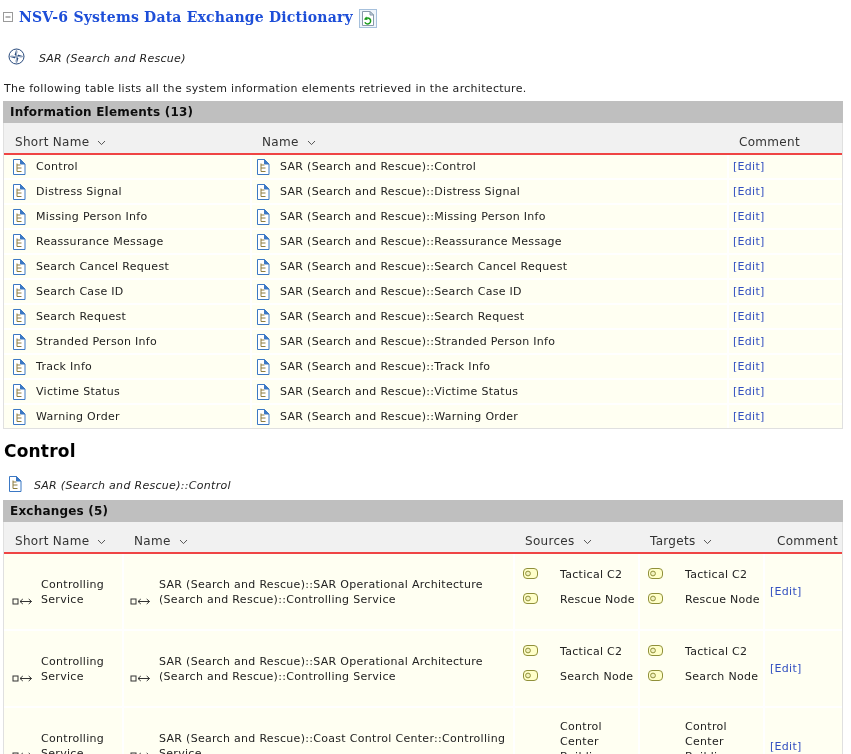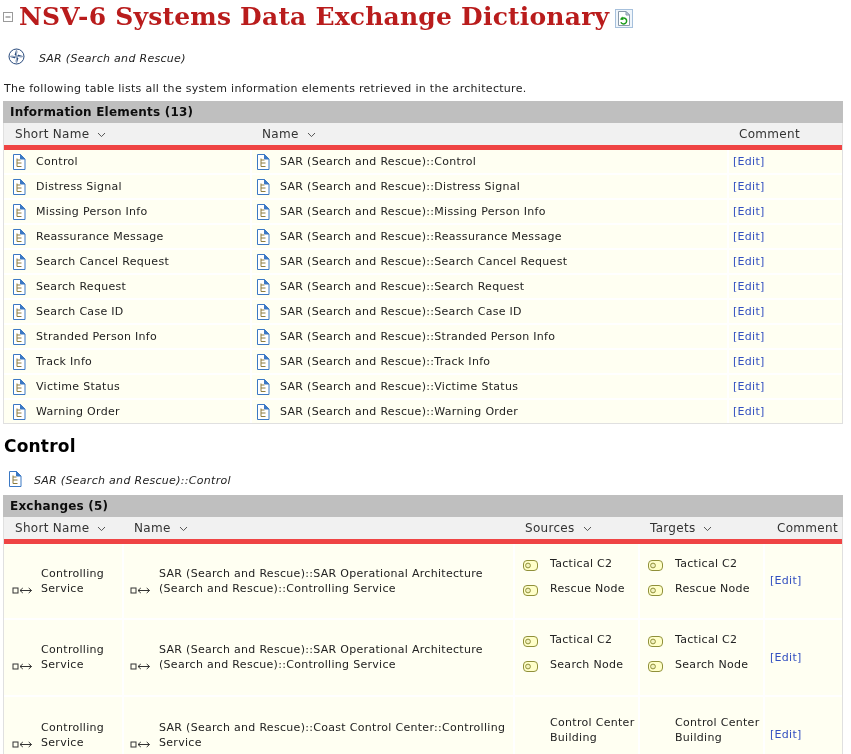--- a/index.html
+++ b/index.html
@@ -6,22 +6,22 @@
   body{
     width:851px;height:754px;overflow:hidden;background:#ffffff;
     font-family:"DejaVu Sans", sans-serif;font-size:11px;color:#222;
   }
   .page{width:840px;margin-left:3px;}
 
   
   .title-line{display:flex;align-items:flex-start;gap:6px;margin:5px 0 0 0;}
   .collapse-box{display:inline-block;margin-top:7px;flex:0 0 auto;}
   h1.doc-title{
-    font-family:"DejaVu Serif", serif;font-weight:bold;font-size:25px;
-    color:#b91c1c;margin:0;line-height:24px;letter-spacing:0.2px;
+    font-family:"DejaVu Serif", serif;font-weight:bold;font-size:14px;
+    color:#1d4ed8;margin:0;line-height:24px;letter-spacing:0.2px;
   }
   .refresh-box{
     display:inline-flex;align-items:center;justify-content:center;
     border:1px solid #A6C0DC;background:#EFF5FB;padding:1px 2px;margin-top:4px;
   }
 
   
   .subject-line{display:flex;align-items:center;gap:14px;margin:20px 0 0 5px;height:18px;font-style:italic;}
   .subject-line .txt{letter-spacing:0.3px;}
 
@@ -29,21 +29,21 @@
 
   
   .tbl{margin-top:6px;border:1px solid #E0E0E0;border-top:none;}
   .tbl-caption{
     background:#BFBFBF;color:#0d0d0d;font-weight:bold;font-size:12px;
     padding:4px 0 4px 7px;letter-spacing:0.2px;margin-left:-1px;margin-right:-1px;
   }
   table.grid{border-collapse:collapse;width:100%;table-layout:fixed;}
   table.grid thead td{
     background:#F1F1F1;color:#333;font-size:12px;letter-spacing:0.3px;
-    padding:4px 0 4px 11px;border-bottom:5px solid #ef4444;white-space:nowrap;
+    padding:12px 0 4px 11px;border-bottom:2px solid #ef4444;white-space:nowrap;
   }
   table.grid thead .sort{display:inline-block;margin-left:8px;}
   table.grid tbody td{
     background:#FFFFF2;border-bottom:2px solid #ffffff;border-right:2px solid #ffffff;
     vertical-align:middle;padding:0;
   }
   table.grid tbody td:last-child{border-right:none;}
   table.grid tbody tr:last-child td{border-bottom:none;}
 
   .cellflex{display:flex;align-items:center;gap:10px;padding-left:8px;}
@@ -56,21 +56,21 @@
   .t-info .comment-cell{padding-left:4px;}
 
   
   .t-exch col.c1{width:119px;} .t-exch col.c2{width:391px;}
   .t-exch col.c3{width:125px;} .t-exch col.c4{width:125px;}
   .t-exch tbody td{vertical-align:top;padding-top:7px;padding-bottom:4px;}
   .t-exch tbody tr{height:77px;}
   .t-exch .cellflex{align-items:flex-end;gap:8px;}
   .t-exch .cellflex .icon{margin-top:2px;}
   .t-exch .txt{line-height:15px;letter-spacing:0.3px;}
-  .node-item{display:flex;align-items:flex-end;gap:12px;padding-left:8px;margin-bottom:10px;}
+  .node-item{display:flex;align-items:flex-start;gap:22px;padding-left:8px;margin-bottom:10px;}
   .node-item .icon{flex:0 0 15px;display:inline-flex;margin-top:1px;}
   .node-item .icon.spacer{visibility:hidden;}
   .t-exch .comment-cell{padding-left:5px;}
 
   a.edit-link{color:#3350C0;text-decoration:none;letter-spacing:0.3px;}
 
   
   h2.section-heading{
     font-size:17px;font-weight:bold;color:#000;margin:12px 0 0 1px;letter-spacing:0.2px;
   }
@@ -265,60 +265,60 @@
           <tr>
             <td>
               <span class="cellflex">
                 <span class="icon">
                   <svg width="14" height="16" viewBox="0 0 14 16">
                     <path d="M1.5,0.5 h7 l4.5,4.5 v10.5 h-11.5 z" fill="#ffffff" stroke="#3B78C4"></path>
                     <path d="M8.5,0.5 l4.5,4.5 h-4.5 z" fill="#3B78C4" stroke="#3B78C4"></path>
                     <path d="M5,4.5 v8 M5,6 h3.5 M5,9 h4.5 M5,12.5 h4.5" stroke="#8E7D3E" fill="none"></path>
                   </svg>
                 </span>
+                <span class="txt">Search Case ID</span>
+              </span>
+            </td>
+            <td>
+              <span class="cellflex" style="padding-left:4px;">
+                <span class="icon">
+                  <svg width="14" height="16" viewBox="0 0 14 16">
+                    <path d="M1.5,0.5 h7 l4.5,4.5 v10.5 h-11.5 z" fill="#ffffff" stroke="#3B78C4"></path>
+                    <path d="M8.5,0.5 l4.5,4.5 h-4.5 z" fill="#3B78C4" stroke="#3B78C4"></path>
+                    <path d="M5,4.5 v8 M5,6 h3.5 M5,9 h4.5 M5,12.5 h4.5" stroke="#8E7D3E" fill="none"></path>
+                  </svg>
+                </span>
+                <span class="txt">SAR (Search and Rescue)::Search Case ID</span>
+              </span>
+            </td>
+            <td class="comment-cell"><a href="#" class="edit-link">[Edit]</a></td>
+          </tr>
+          <tr>
+            <td>
+              <span class="cellflex">
+                <span class="icon">
+                  <svg width="14" height="16" viewBox="0 0 14 16">
+                    <path d="M1.5,0.5 h7 l4.5,4.5 v10.5 h-11.5 z" fill="#ffffff" stroke="#3B78C4"></path>
+                    <path d="M8.5,0.5 l4.5,4.5 h-4.5 z" fill="#3B78C4" stroke="#3B78C4"></path>
+                    <path d="M5,4.5 v8 M5,6 h3.5 M5,9 h4.5 M5,12.5 h4.5" stroke="#8E7D3E" fill="none"></path>
+                  </svg>
+                </span>
                 <span class="txt">Search Request</span>
               </span>
             </td>
             <td>
               <span class="cellflex" style="padding-left:4px;">
                 <span class="icon">
                   <svg width="14" height="16" viewBox="0 0 14 16">
                     <path d="M1.5,0.5 h7 l4.5,4.5 v10.5 h-11.5 z" fill="#ffffff" stroke="#3B78C4"></path>
                     <path d="M8.5,0.5 l4.5,4.5 h-4.5 z" fill="#3B78C4" stroke="#3B78C4"></path>
                     <path d="M5,4.5 v8 M5,6 h3.5 M5,9 h4.5 M5,12.5 h4.5" stroke="#8E7D3E" fill="none"></path>
                   </svg>
                 </span>
                 <span class="txt">SAR (Search and Rescue)::Search Request</span>
-              </span>
-            </td>
-            <td class="comment-cell"><a href="#" class="edit-link">[Edit]</a></td>
-          </tr>
-          <tr>
-            <td>
-              <span class="cellflex">
-                <span class="icon">
-                  <svg width="14" height="16" viewBox="0 0 14 16">
-                    <path d="M1.5,0.5 h7 l4.5,4.5 v10.5 h-11.5 z" fill="#ffffff" stroke="#3B78C4"></path>
-                    <path d="M8.5,0.5 l4.5,4.5 h-4.5 z" fill="#3B78C4" stroke="#3B78C4"></path>
-                    <path d="M5,4.5 v8 M5,6 h3.5 M5,9 h4.5 M5,12.5 h4.5" stroke="#8E7D3E" fill="none"></path>
-                  </svg>
-                </span>
-                <span class="txt">Search Case ID</span>
-              </span>
-            </td>
-            <td>
-              <span class="cellflex" style="padding-left:4px;">
-                <span class="icon">
-                  <svg width="14" height="16" viewBox="0 0 14 16">
-                    <path d="M1.5,0.5 h7 l4.5,4.5 v10.5 h-11.5 z" fill="#ffffff" stroke="#3B78C4"></path>
-                    <path d="M8.5,0.5 l4.5,4.5 h-4.5 z" fill="#3B78C4" stroke="#3B78C4"></path>
-                    <path d="M5,4.5 v8 M5,6 h3.5 M5,9 h4.5 M5,12.5 h4.5" stroke="#8E7D3E" fill="none"></path>
-                  </svg>
-                </span>
-                <span class="txt">SAR (Search and Rescue)::Search Case ID</span>
               </span>
             </td>
             <td class="comment-cell"><a href="#" class="edit-link">[Edit]</a></td>
           </tr>
           <tr>
             <td>
               <span class="cellflex">
                 <span class="icon">
                   <svg width="14" height="16" viewBox="0 0 14 16">
                     <path d="M1.5,0.5 h7 l4.5,4.5 v10.5 h-11.5 z" fill="#ffffff" stroke="#3B78C4"></path>

